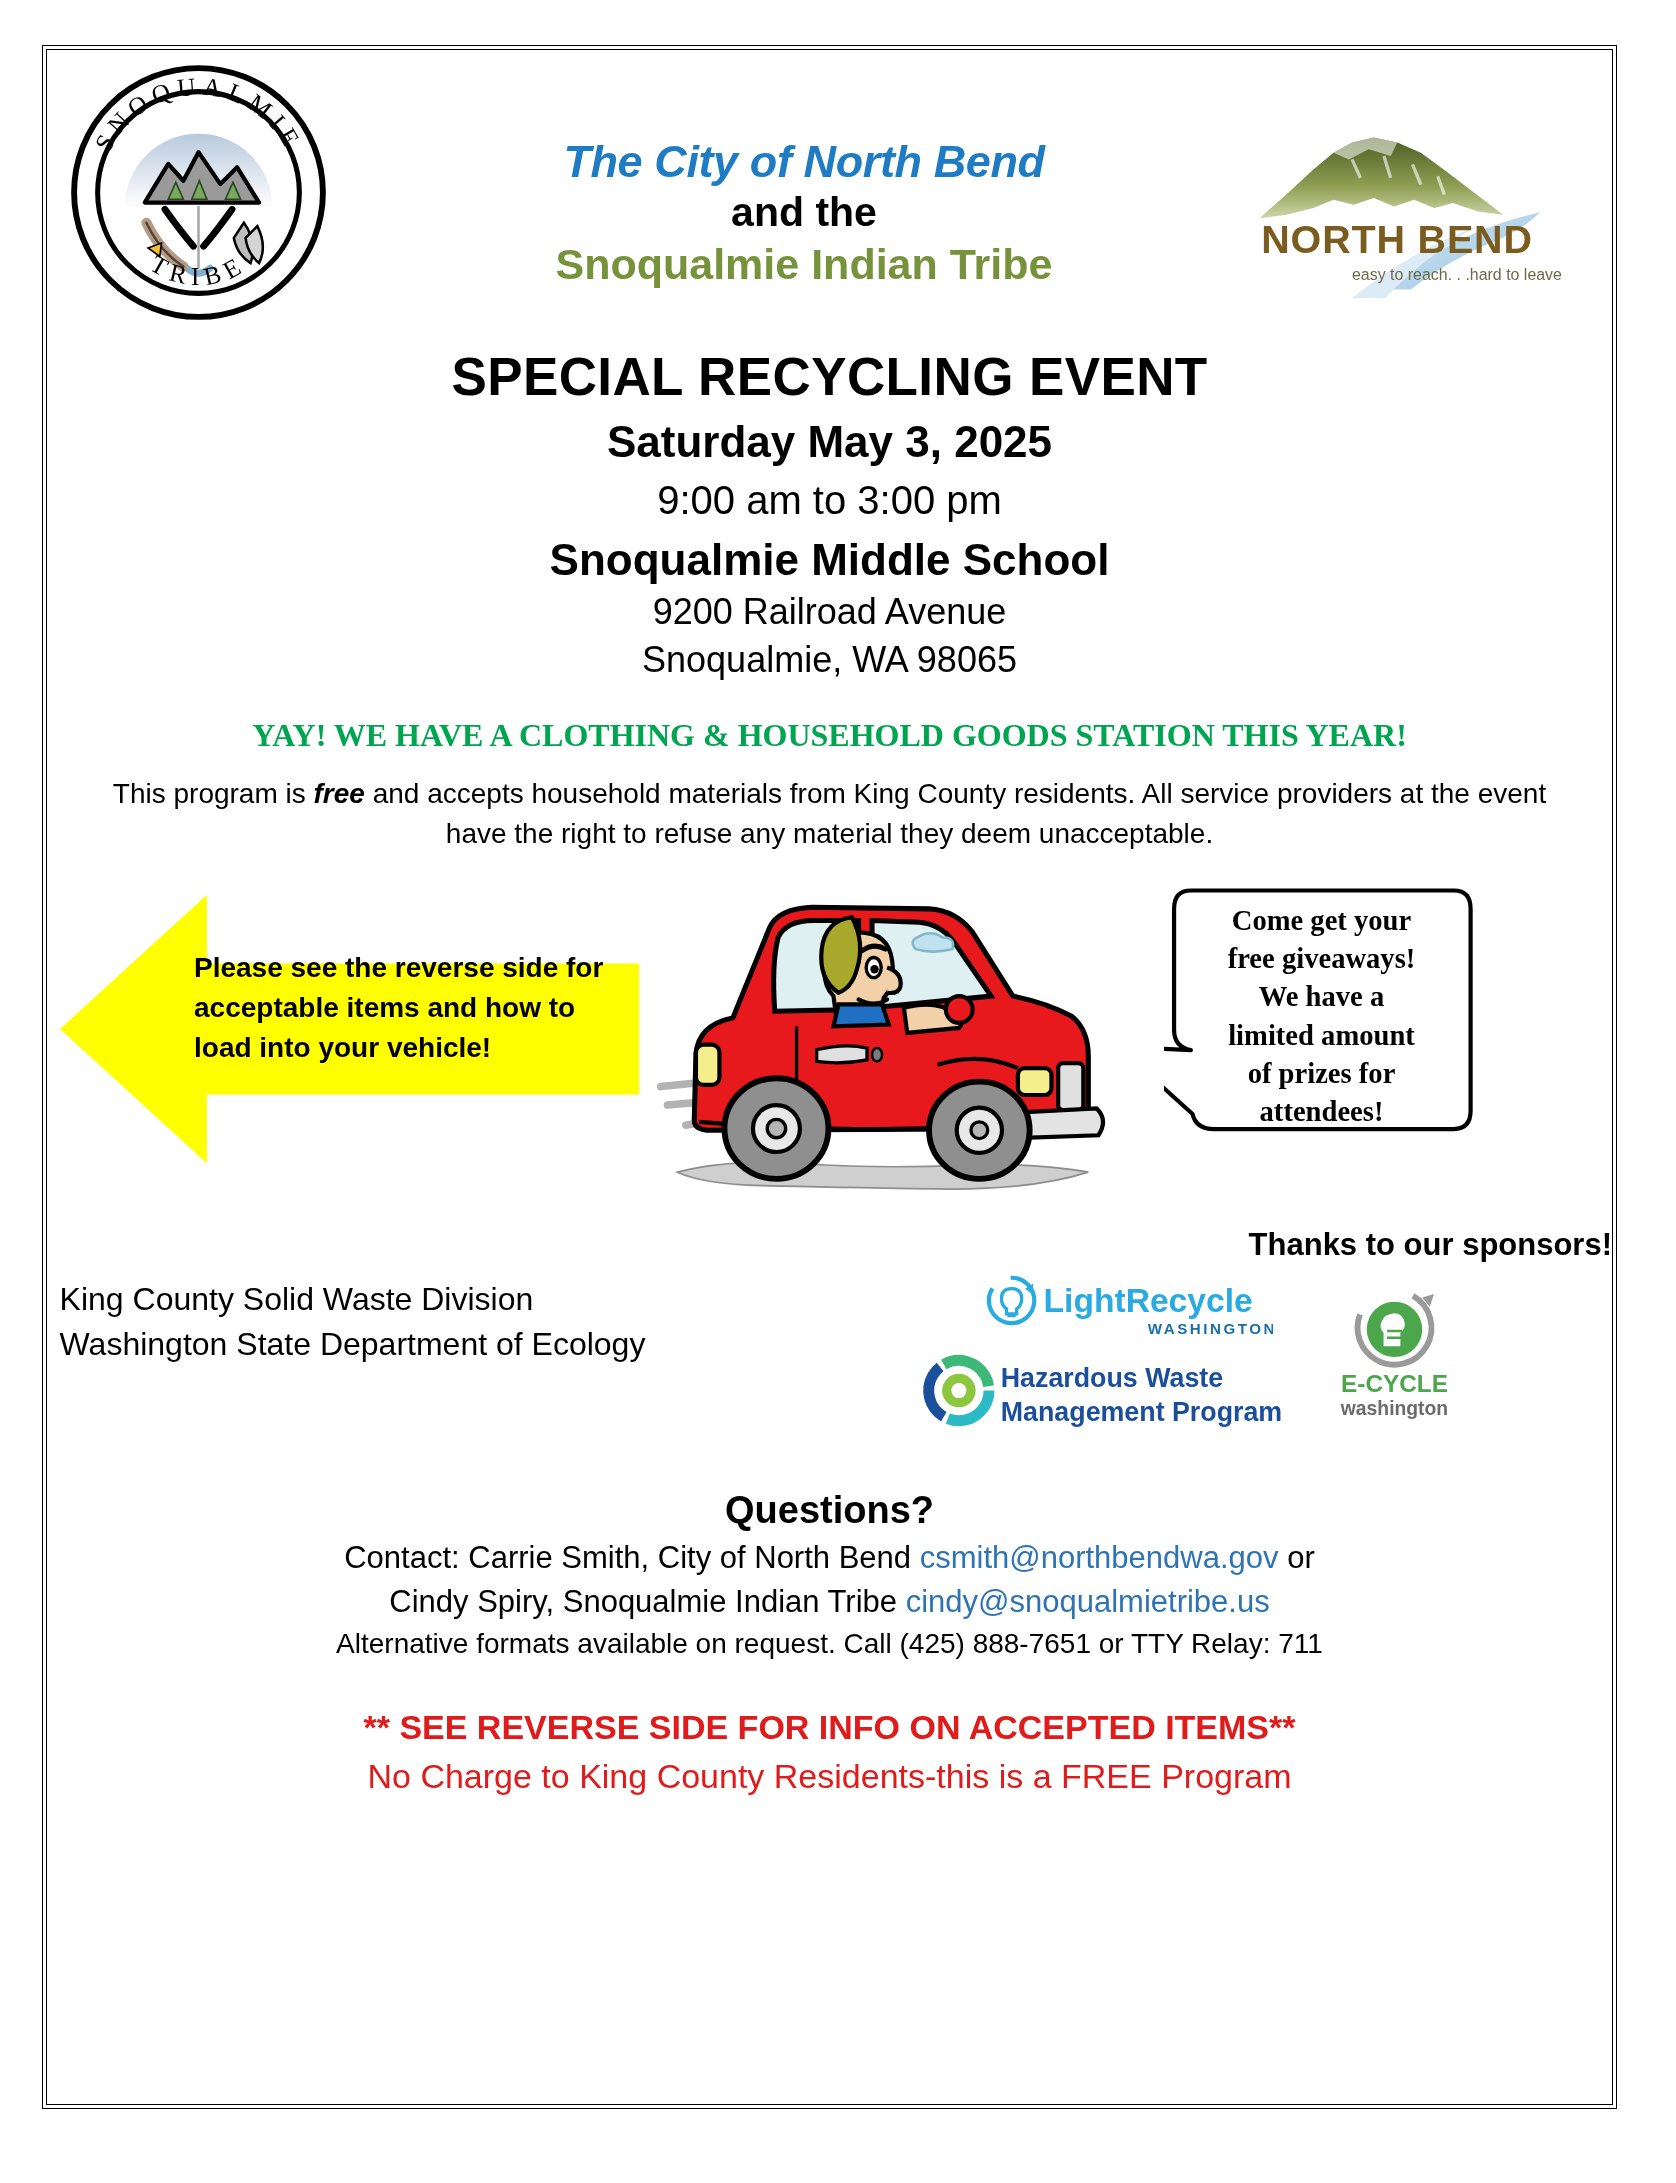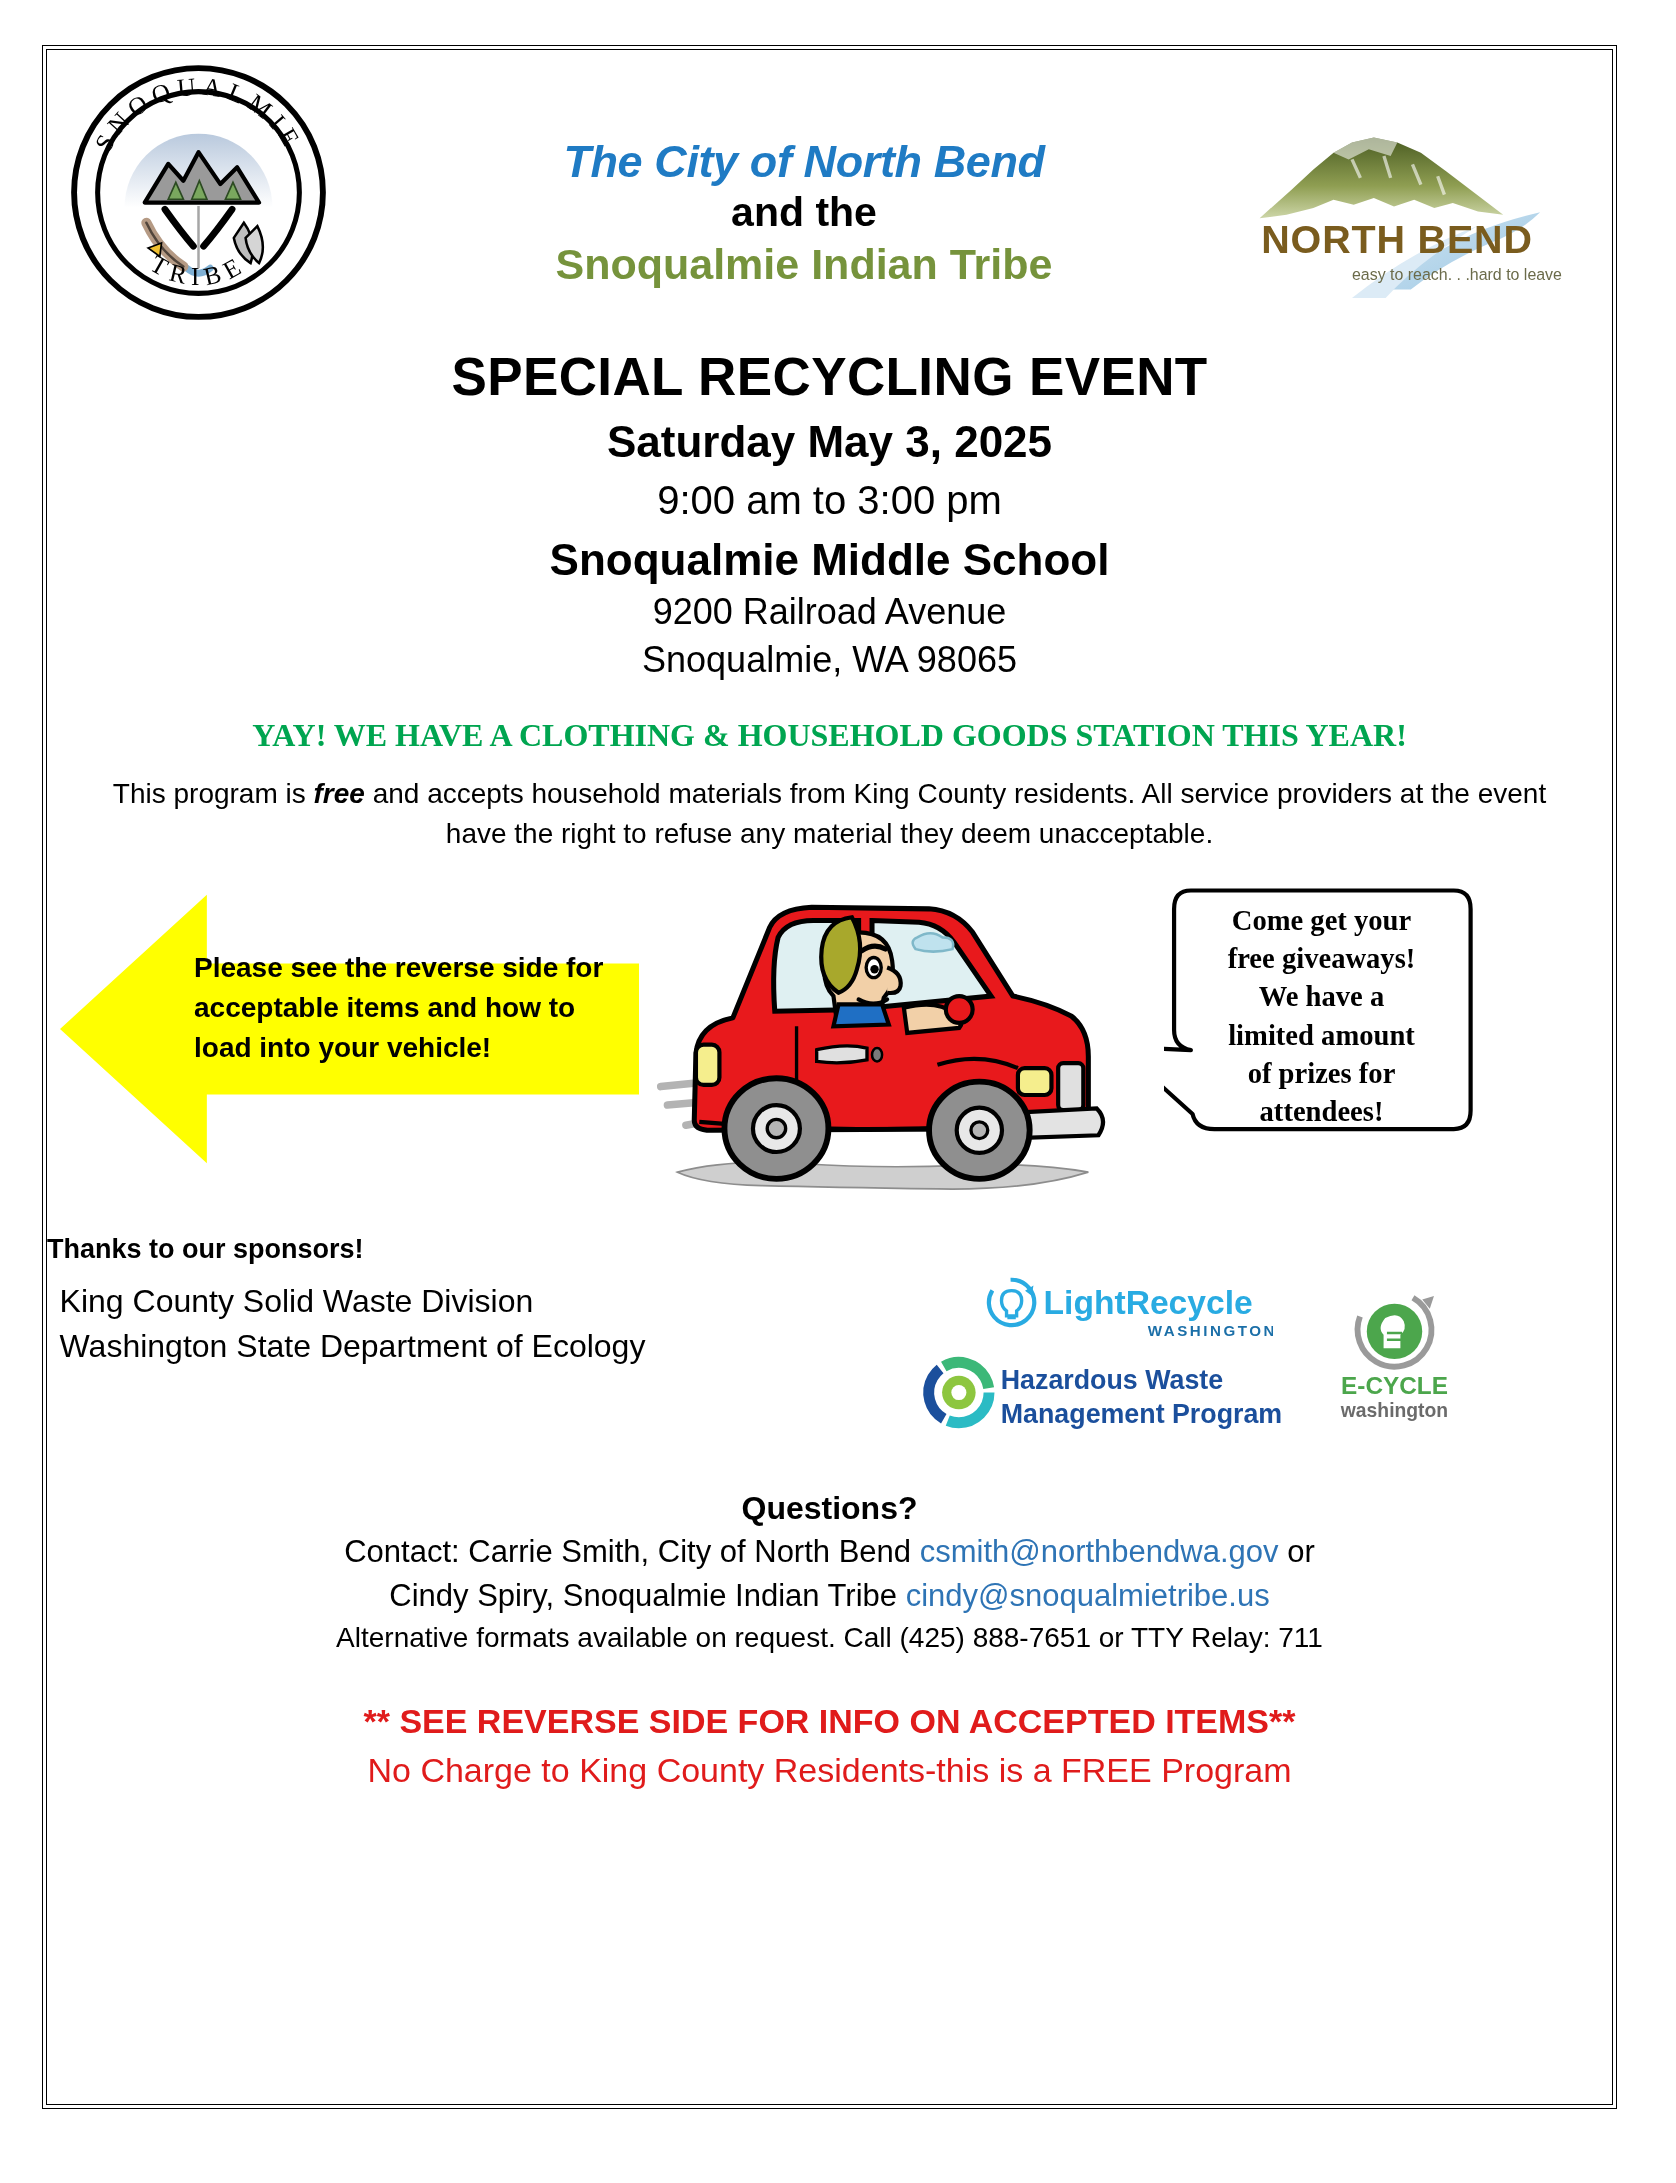--- a/index.html
+++ b/index.html
@@ -181,24 +181,24 @@
     width: 273px;
     text-align: center;
     font-family: "Liberation Serif", serif;
     font-size: 28.6px;
     font-weight: bold;
     line-height: 1.33;
   }
 
   
   .sponsors-head {
-    text-align: left;
-    font-size: 27px;
-    font-weight: bold;
-    margin-top: 21px;
+    text-align: right;
+    font-size: 31px;
+    font-weight: bold;
+    margin-top: 14px;
   }
   .sponsor-row {
     position: relative;
     height: 181px;
     margin-top: 6.7px;
   }
   .sponsor-names {
     position: absolute;
     left: 12.6px;
     top: 6.7px;
@@ -226,21 +226,21 @@
     width: 143px;
     height: 147px;
   }
 
   
   .contact {
     text-align: center;
     margin-top: 34px;
   }
   .q-head {
-    font-size: 32px;
+    font-size: 38px;
     font-weight: bold;
     line-height: 1.35;
     text-align: center;
   }
   .c-line {
     font-size: 31px;
     line-height: 1.42;
   }
   .c-small {
     font-size: 28px;

